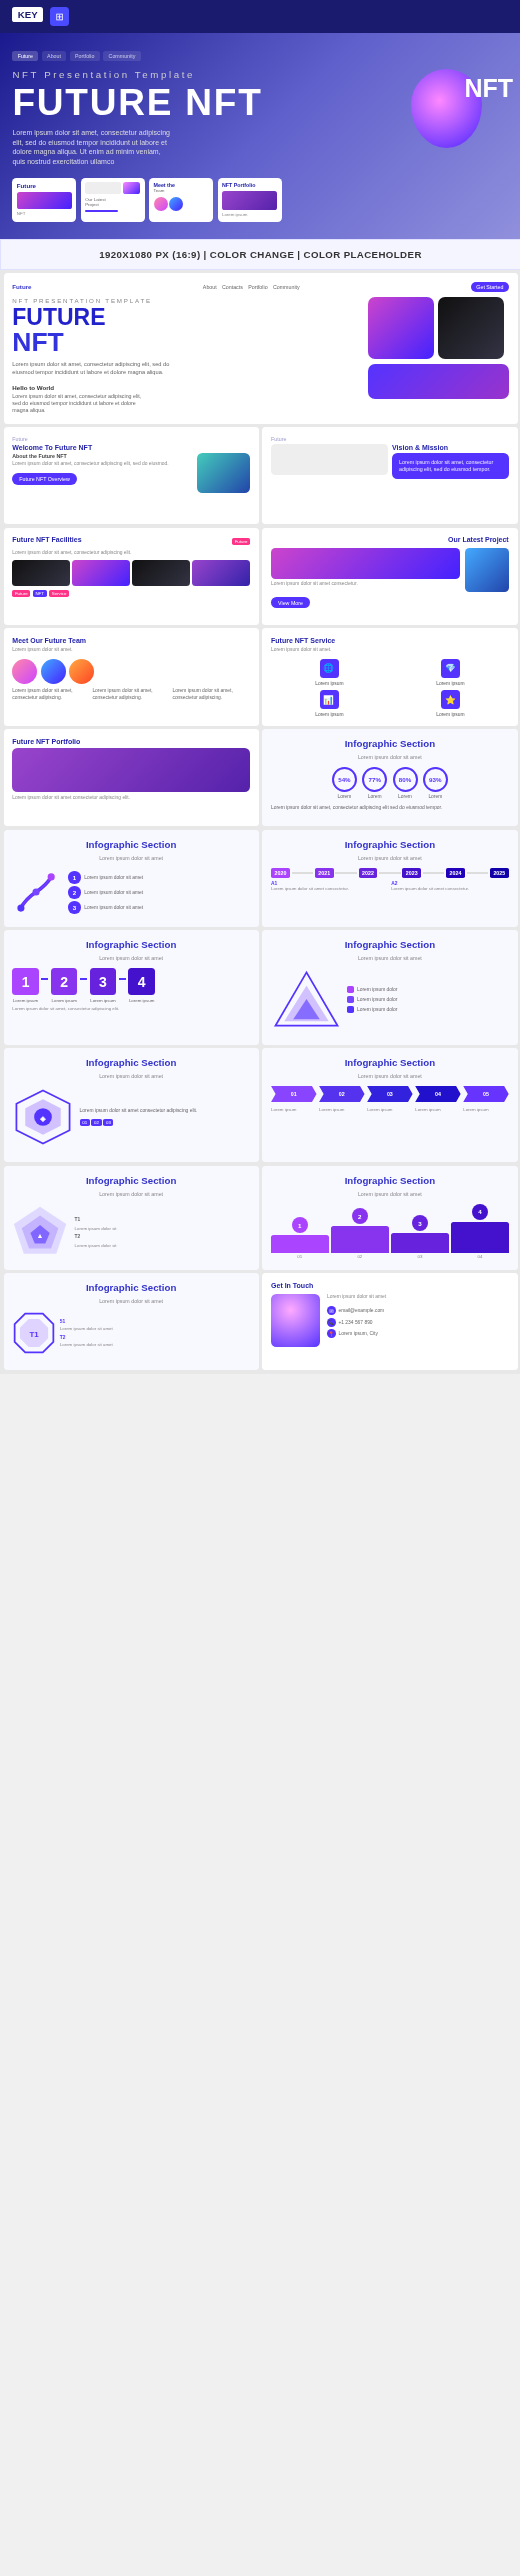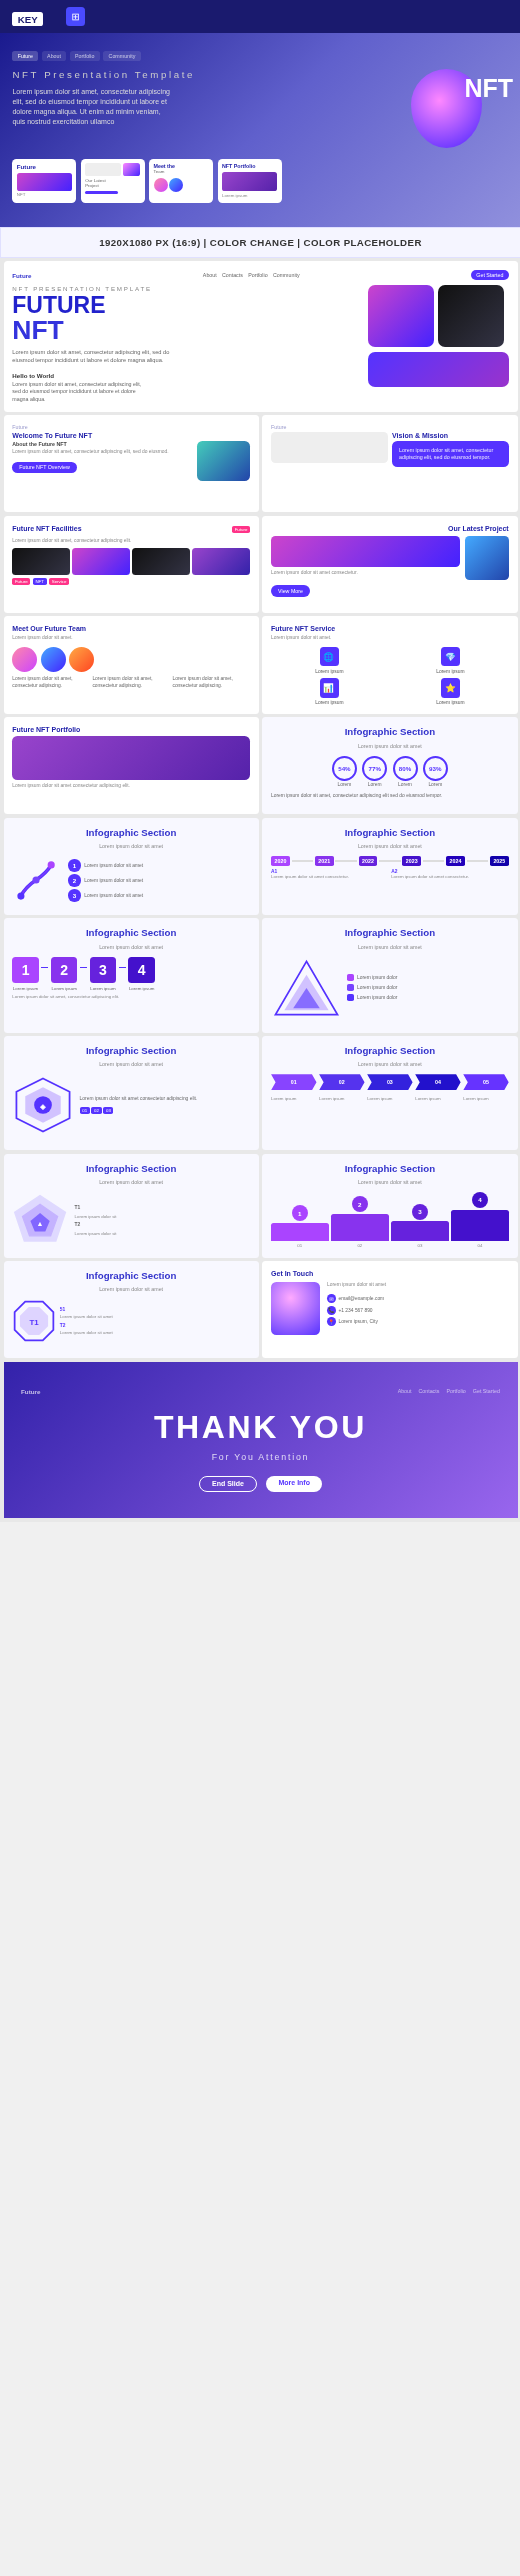--- a/index.html
+++ b/index.html
@@ -5,22 +5,22 @@
     * { box-sizing: border-box; margin: 0; padding: 0; }
     body { font-family: 'Arial', sans-serif; background: #f0f0f0; width: 521px; }
 
     .page-wrapper { width: 521px; background: #fff; }
 
     
     .header-bar {
       background: #1a1a6e;
       padding: 7px 12.4px;
       display: flex;
-      align-items: flex-end;
-      gap: 23px;
+      align-items: flex-start;
+      gap: 7px;
     }
     .key-badge {
       background: #fff;
       color: #1a1a6e;
       font-weight: bold;
       font-size: 9.7px;
       padding: 1.8px 5.3px;
       border-radius: 2.6px;
     }
     .key-icon {
@@ -372,20 +372,21 @@
         <div style="background:rgba(255,255,255,0.2); border-radius:2.6px; padding:1.8px 5.3px; font-size:5.3px; color:white;">Future</div>
         <div style="background:rgba(255,255,255,0.1); border-radius:2.6px; padding:1.8px 5.3px; font-size:5.3px; color:rgba(255,255,255,0.7);">About</div>
         <div style="background:rgba(255,255,255,0.1); border-radius:2.6px; padding:1.8px 5.3px; font-size:5.3px; color:rgba(255,255,255,0.7);">Portfolio</div>
         <div style="background:rgba(255,255,255,0.1); border-radius:2.6px; padding:1.8px 5.3px; font-size:5.3px; color:rgba(255,255,255,0.7);">Community</div>
       </div>
     </div>
 
     <div style="display:flex; gap:8.8px; align-items:flex-start;">
       <div style="flex:1;">
         <div class="hero-subtitle">NFT Presentation Template</div>
+        <div class="hero-title">FUTURE NFT</div>
         <div class="hero-desc">Lorem ipsum dolor sit amet, consectetur adipiscing elit, sed do eiusmod tempor incididunt ut labore et dolore magna aliqua. Ut enim ad minim veniam, quis nostrud exercitation ullamco</div>
       </div>
       <div style="position:relative; width:124px;">
         <div class="nft-head-shape" style="width:71px; height:79px; margin:0 auto;"></div>
         <div style="font-size:25px; font-weight:900; color:white; position:absolute; right:-4.4px; top:4.4px;">NFT</div>
       </div>
     </div>
 
     <div style="display:flex; gap:4.4px; margin-top:10.6px;">
       <div style="background:white; border-radius:4.4px; padding:4.4px; width:64px; min-height:44px; font-size:5.3px;">
@@ -834,35 +835,17 @@
               <div style="width:8.8px; height:8.8px; background:#5533ff; border-radius:50%; display:flex; align-items:center; justify-content:center;">
                   <span style="color:white; font-size:5.3px;">📍</span>
                 </div>
               <div style="font-size:4.9px; color:#666;">Lorem ipsum, City</div>
             </div>
           </div>
         </div>
       </div>
     </div>
 
-    <div class="thankyou-slide">
-
-      <div style="display:flex; justify-content:space-between; width:100%; margin-bottom:14px;">
-        <div style="color:rgba(255,255,255,0.7); font-size:6.2px; font-weight:bold;">Future</div>
-        <div style="display:flex; gap:7px;">
-          <span style="color:rgba(255,255,255,0.6); font-size:5.3px;">About</span>
-          <span style="color:rgba(255,255,255,0.6); font-size:5.3px;">Contacts</span>
-          <span style="color:rgba(255,255,255,0.6); font-size:5.3px;">Portfolio</span>
-          <span style="color:rgba(255,255,255,0.6); font-size:5.3px;">Get Started</span>
-        </div>
-      </div>
-      <div class="thankyou-title">THANK YOU</div>
-      <div class="thankyou-sub">For You Attention</div>
-      <div class="thankyou-btns">
-        <div class="thankyou-btn btn-outline-white">End Slide</div>
-        <div class="thankyou-btn btn-solid-white">More Info</div>
-      </div>
-    </div>
 
   </div>
 
 </div>
 
 
 </body></html>

